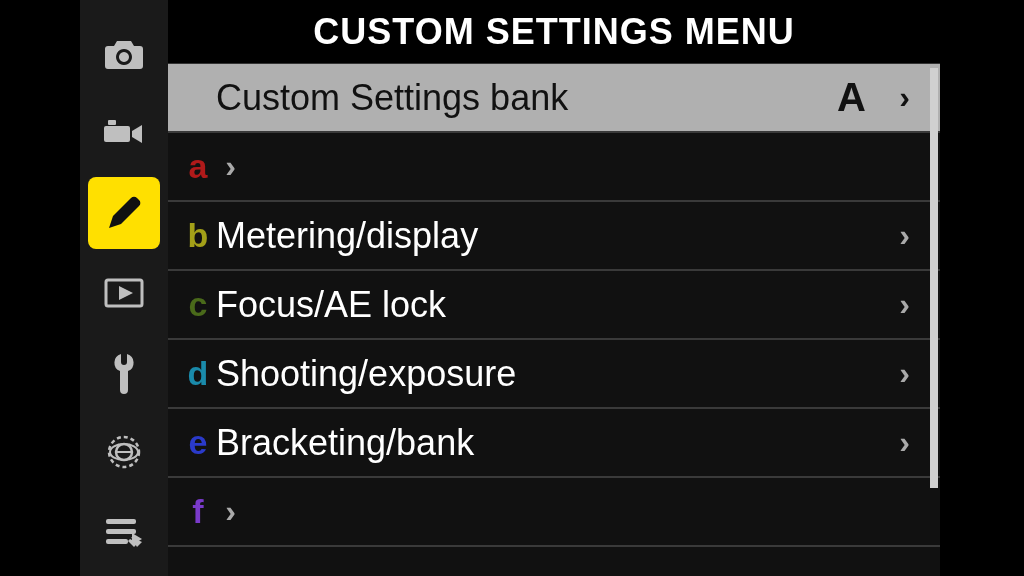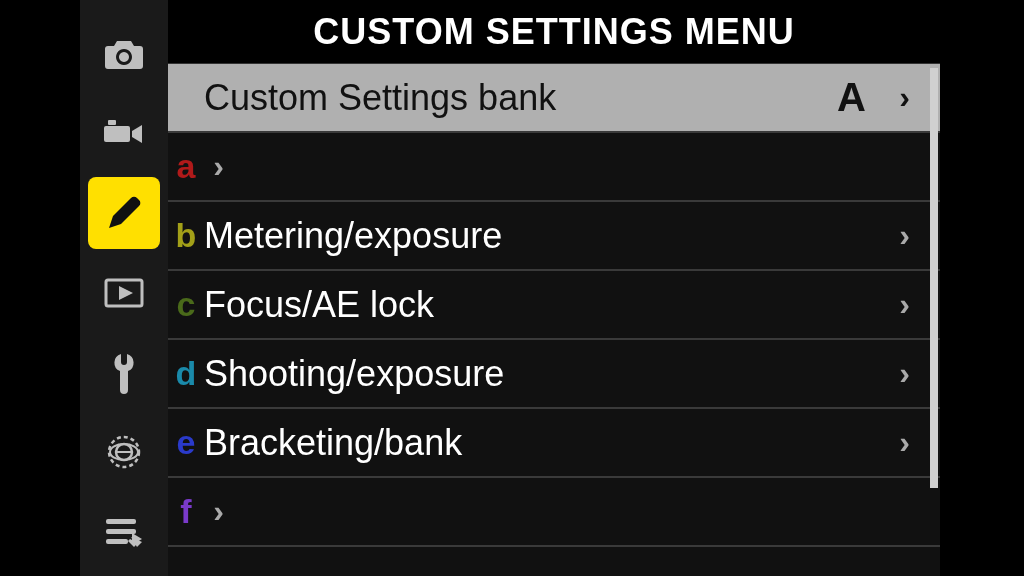--- a/index.html
+++ b/index.html
@@ -62,21 +62,21 @@
     }
     .list {
       flex: 1;
       background: #111;
       position: relative;
     }
     .row {
       height: 69px;
       display: flex;
       align-items: center;
-      padding-left: 0;
+      padding-left: 12px;
       padding-right: 30px;
       border-bottom: 2px solid #3a3a3a;
       font-size: 36px;
       color: #fff;
       background: #111;
       position: relative;
     }
     .row.selected {
       background: #b0b0b0;
       color: #111;
@@ -209,21 +209,21 @@
         <span class="chev">›</span>
       </div>
 
       <div class="row">
         <span class="prefix pa">a</span>
         <span class="chev">›</span>
       </div>
 
       <div class="row">
         <span class="prefix pb">b</span>
-        <span class="label">Metering/exposure</span>
+        <span class="label">Metering/display</span>
         <span class="chev">›</span>
       </div>
 
       <div class="row">
         <span class="prefix pc">c</span>
         <span class="label">Focus/AE lock</span>
         <span class="chev">›</span>
       </div>
 
       <div class="row">

